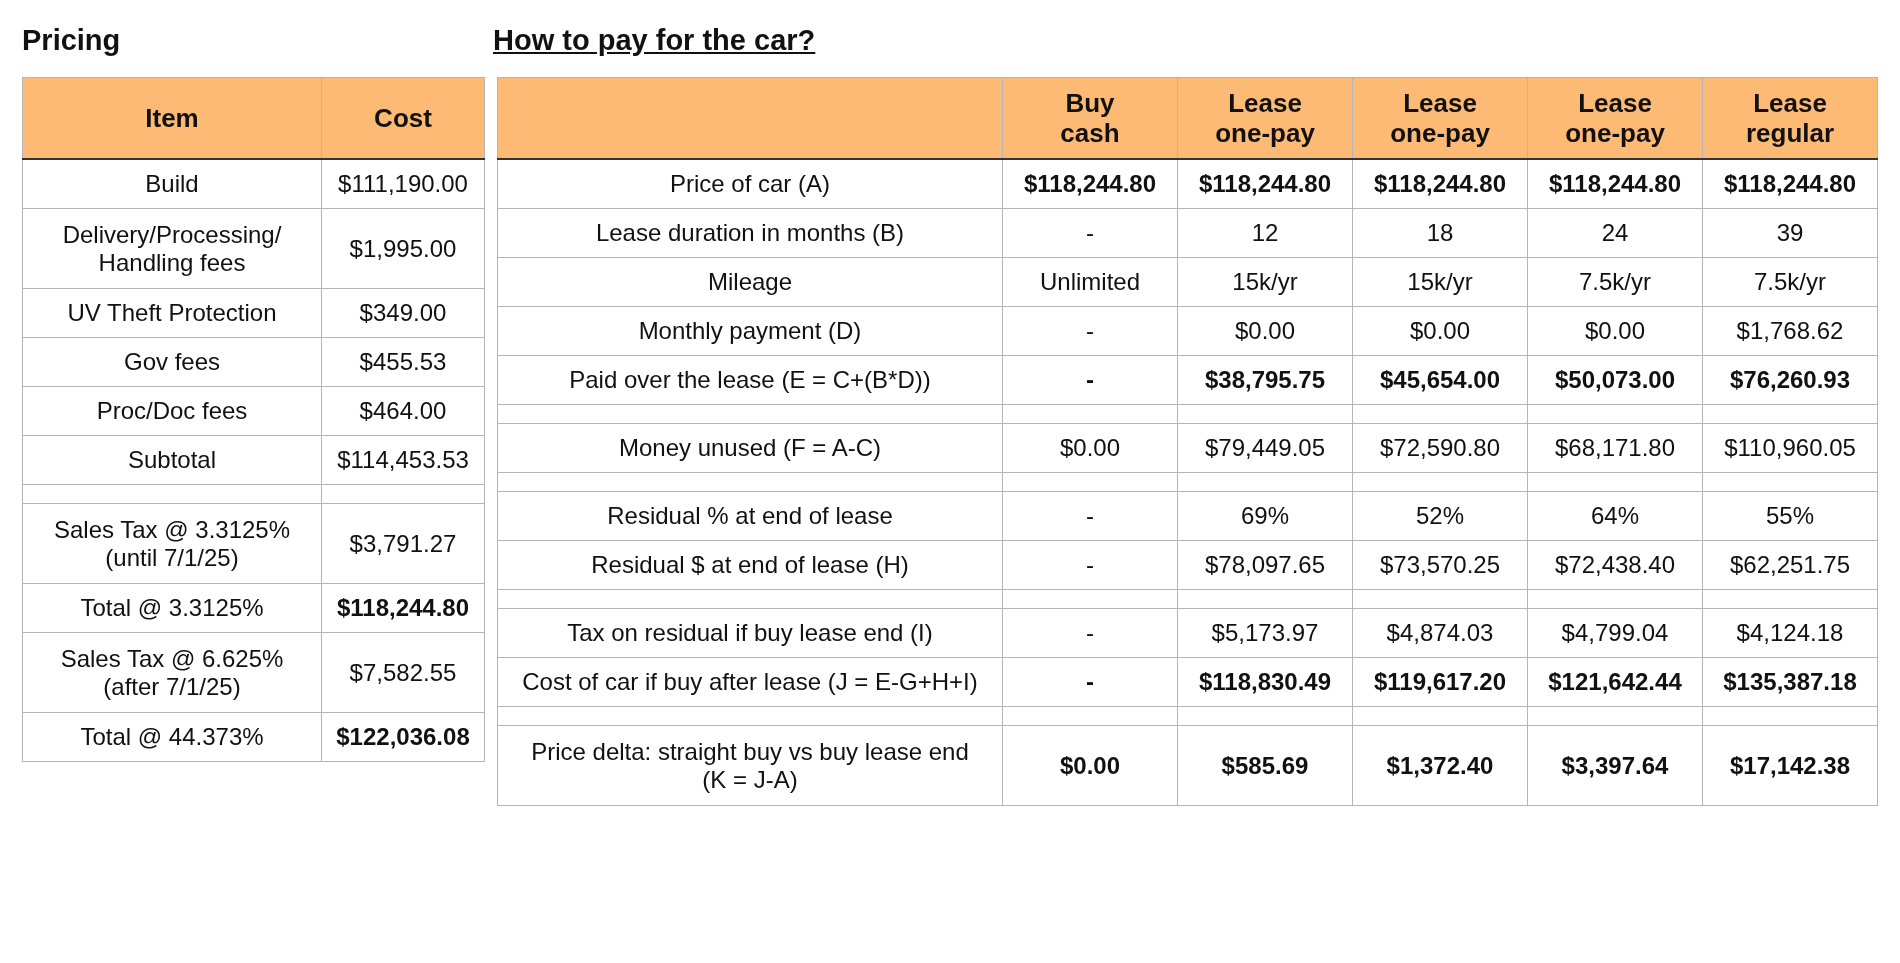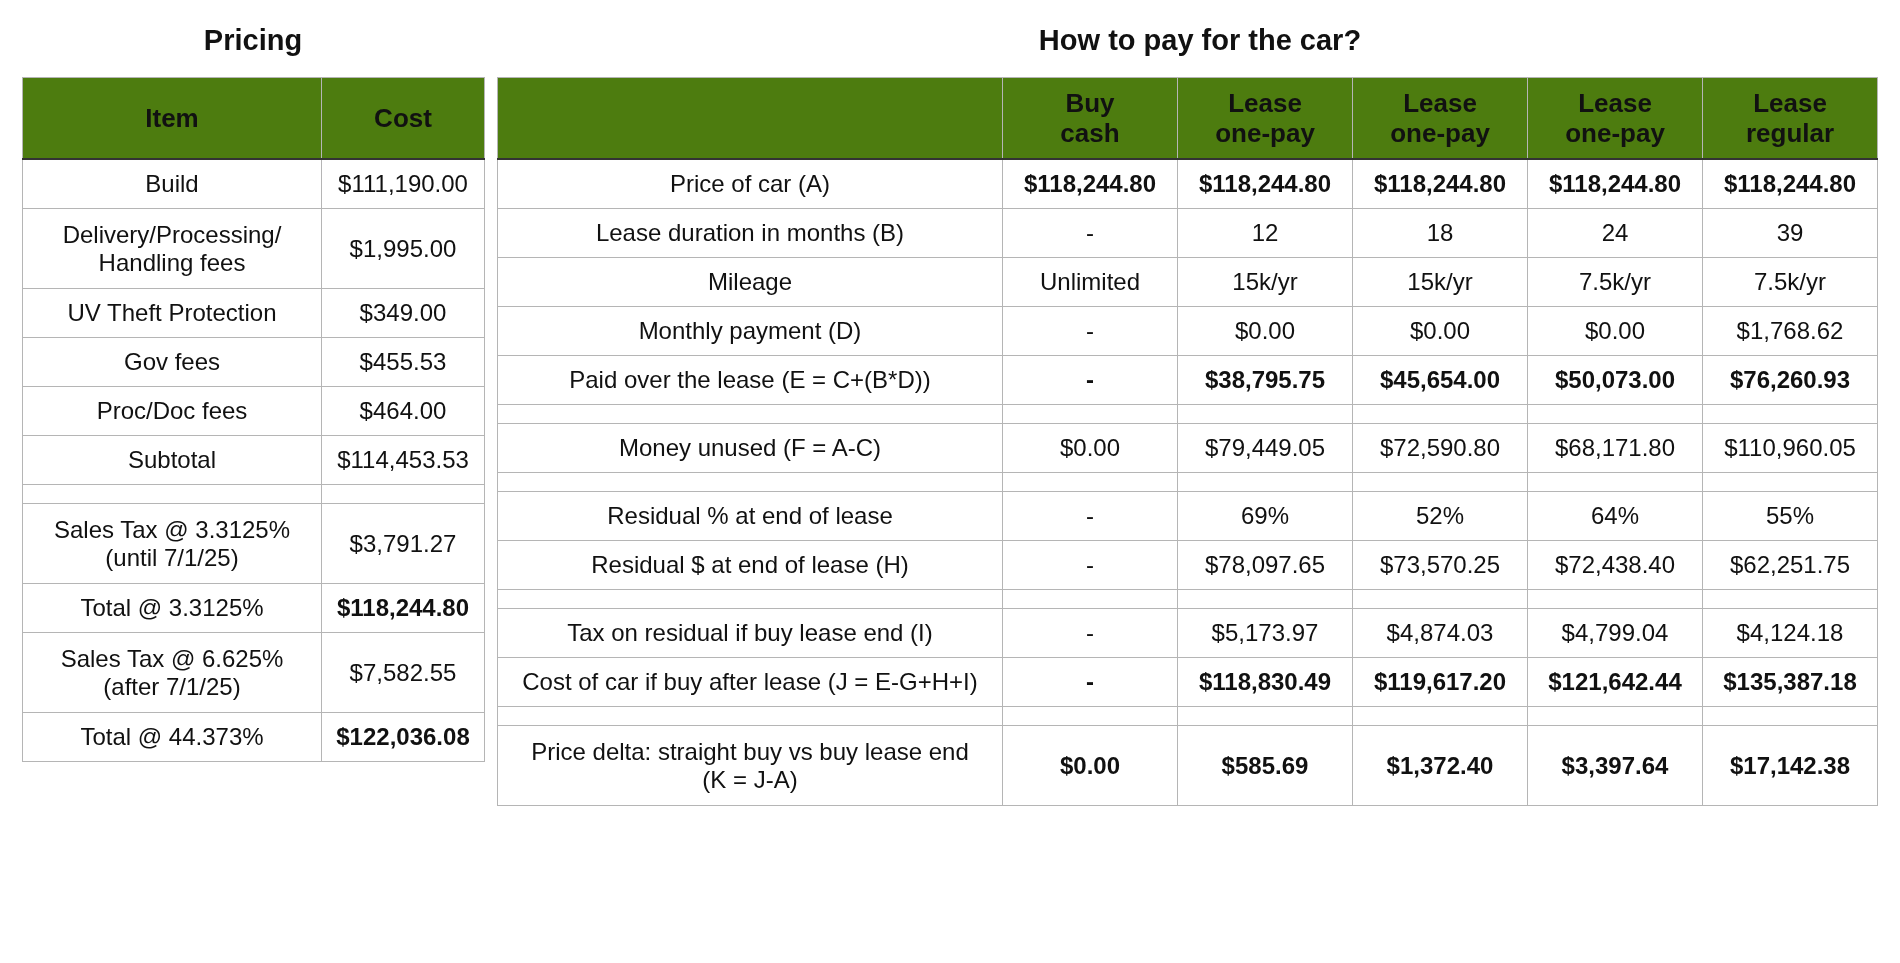--- a/index.html
+++ b/index.html
@@ -1,34 +1,34 @@
 <!DOCTYPE html>
 <html><head>
 <meta charset="utf-8">
 <style>
   html, body { margin:0; padding:0; background:#ffffff; }
   body { width:1900px; height:963px; position:relative; overflow:hidden;
          font-family:"Liberation Sans", sans-serif; color:#111; }
-  .title { position:absolute; top:24px; font-weight:bold; font-size:29px; text-align:center; }
+  .title { position:absolute; top:24px; font-weight:bold; font-size:29px; text-align:left; }
   table { position:absolute; border-collapse:collapse; table-layout:fixed; }
   td, th { border:1.5px solid #b5b5b5; text-align:center; vertical-align:middle;
            font-size:24px; line-height:28px; padding:0 4px; }
-  th { background:#4d7c0f; font-weight:bold; font-size:26px; line-height:30px;
+  th { background:#fdba74; font-weight:bold; font-size:26px; line-height:30px;
        border-bottom:2px solid #333; }
   .b { font-weight:bold; }
   tr.r51 td { height:48px; }
   tr.r83 td { height:79px; }
   tr.sp td { height:18px; }
   tr.hd th { height:80px; }
 </style>
 </head>
 <body>
 
 <div class="title" style="left:22px;width:462px;">Pricing</div>
-<div class="title" style="left:510px;width:1380px;">How to pay for the car?</div>
+<div class="title" style="left:493px;width:1380px;text-decoration:underline;">How to pay for the car?</div>
 
 <table style="left:22px;top:77px;width:462px;">
   <colgroup>
       <col style="width:299px">
       <col style="width:163px">
     </colgroup>
   <tbody>
       <tr class="hd">
     <th>Item</th>
     <th>Cost</th>

